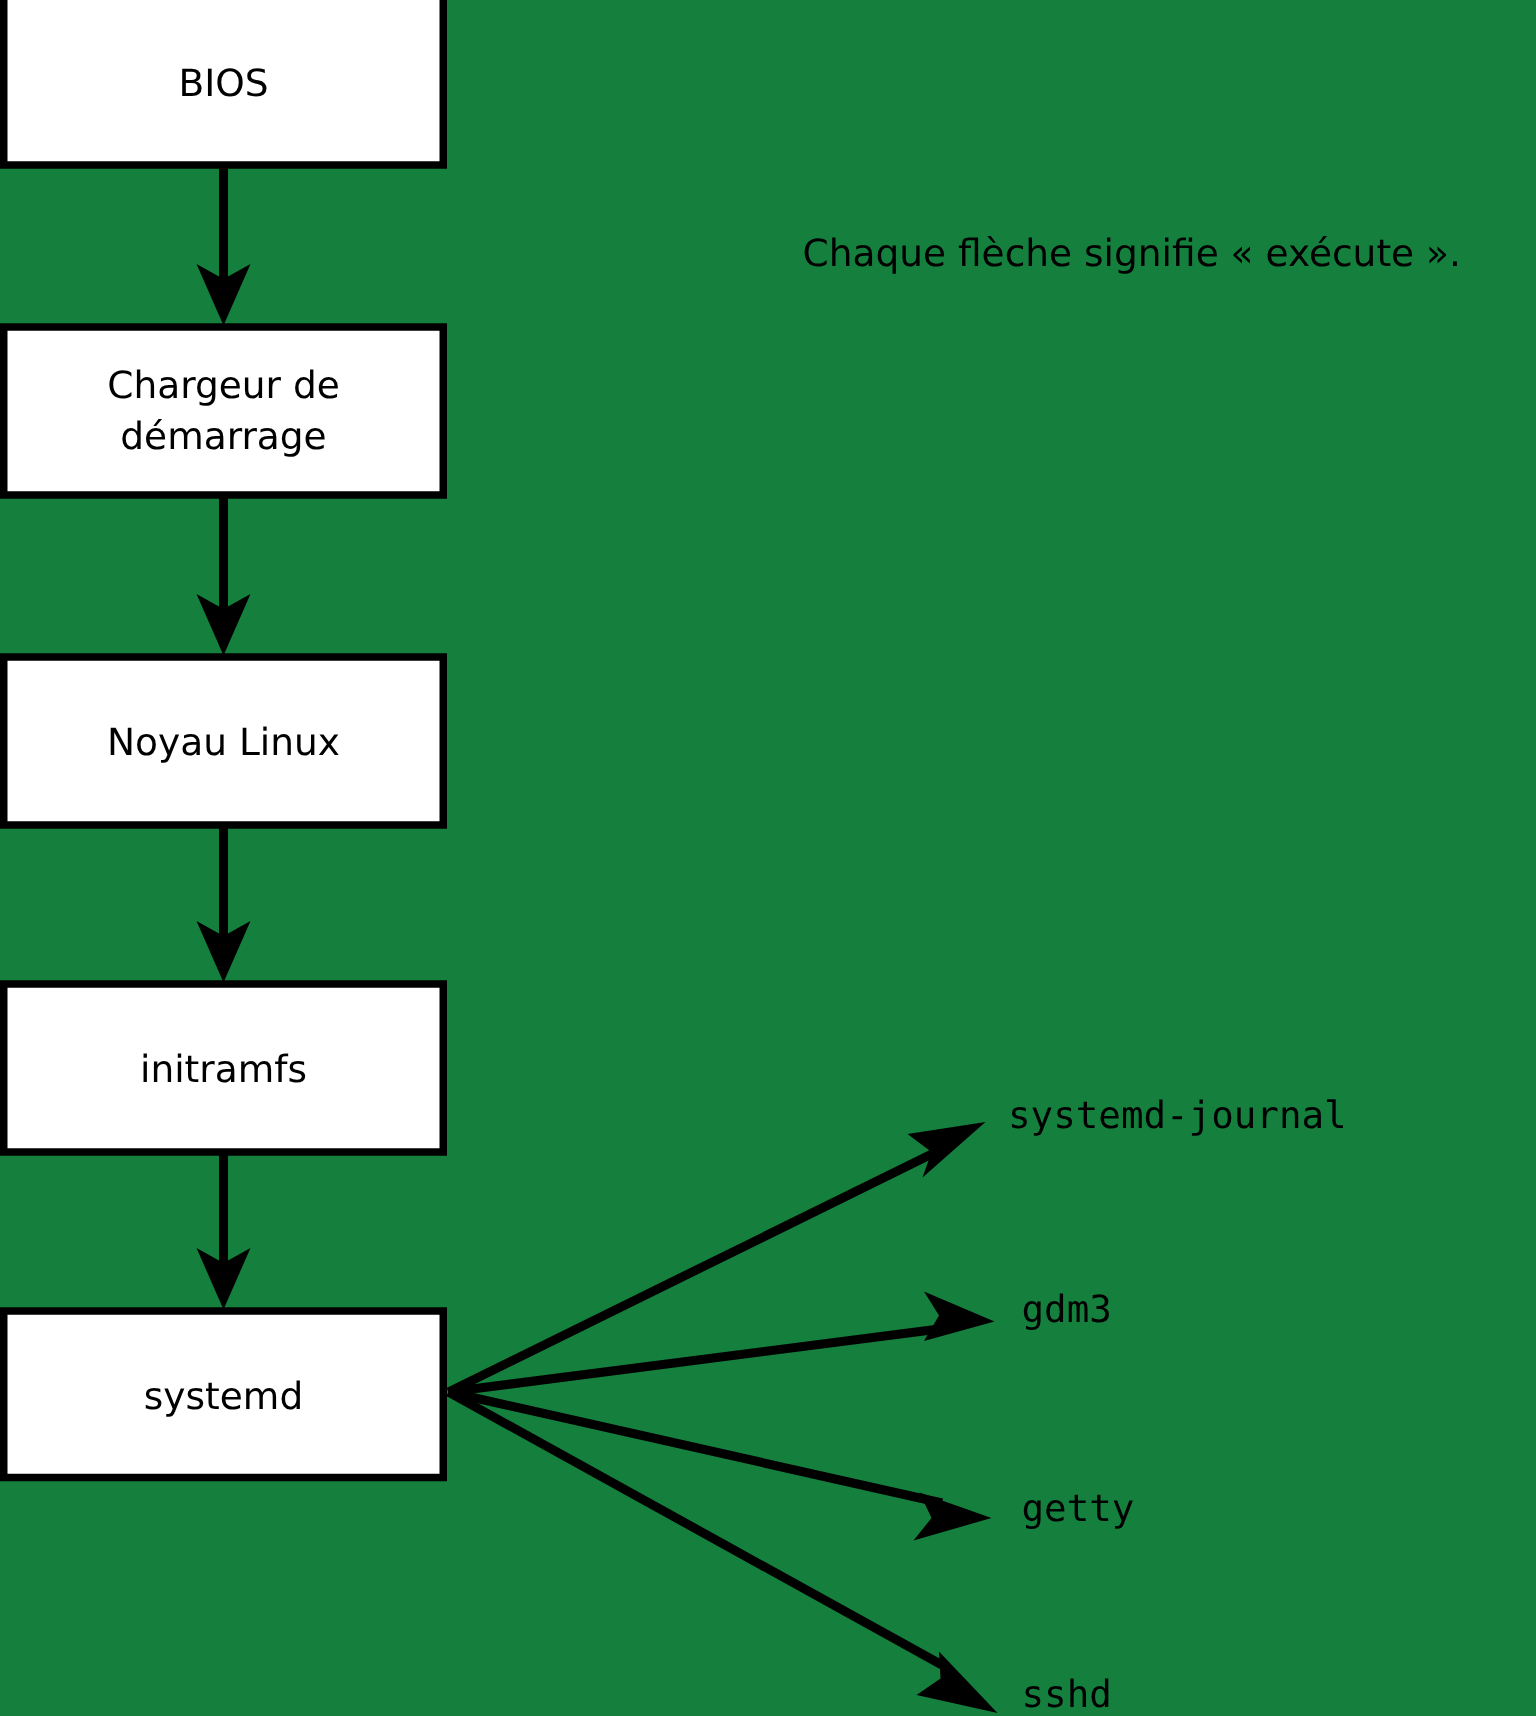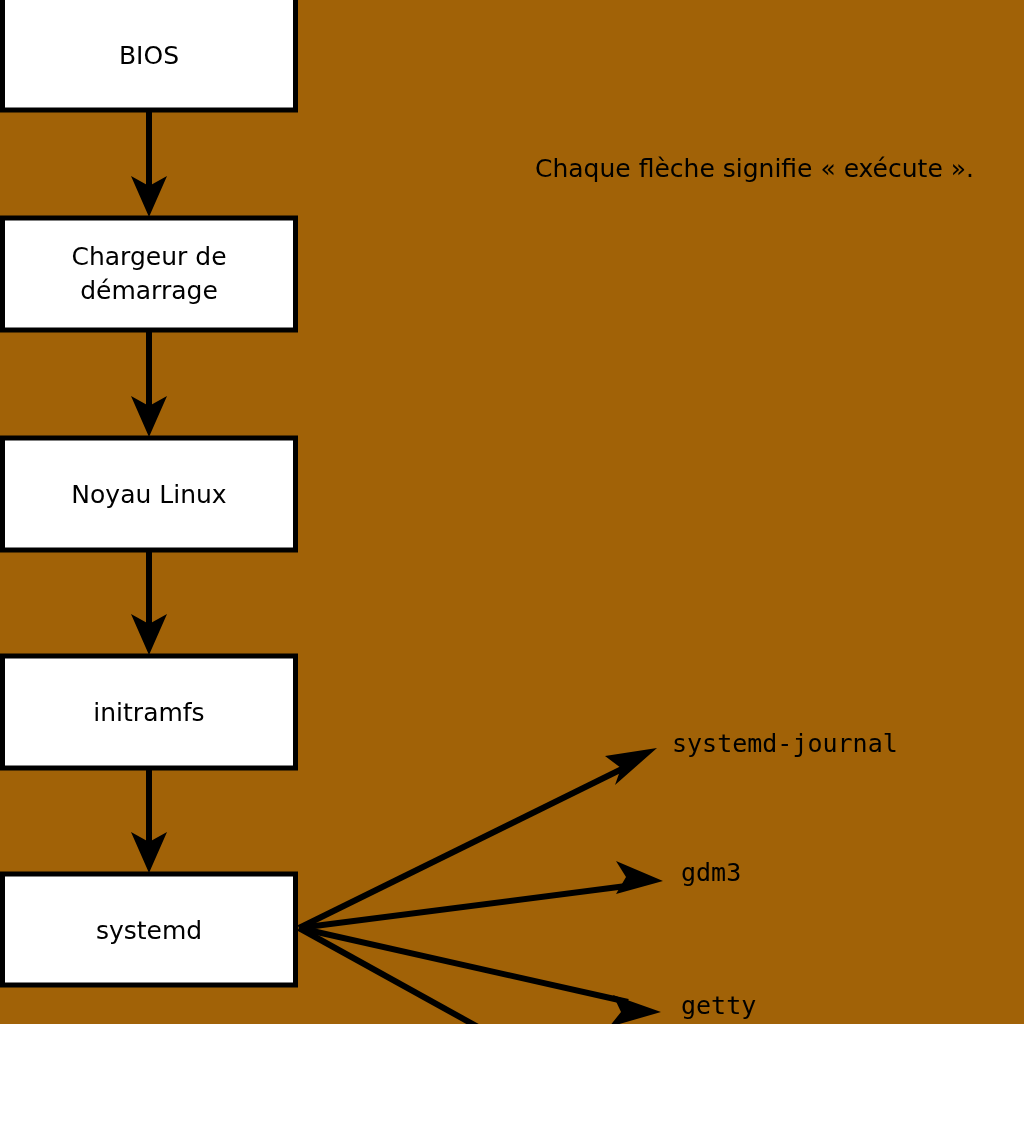--- a/index.html
+++ b/index.html
@@ -3,22 +3,22 @@
 <meta charset="utf-8">
 <style>
   html, body {
     margin: 0;
     padding: 0;
     background: #ffffff;
   }
   #canvas {
     position: relative;
     width: 1024px;
-    height: 1024px;
-    background: #a16207;
+    height: 1144px;
+    background: #15803d;
     overflow: hidden;
     font-family: "DejaVu Sans", sans-serif;
   }
   #diagram-svg {
     position: absolute;
     top: 0;
     left: 0;
     width: 1024px;
     height: 1144px;
     display: block;

